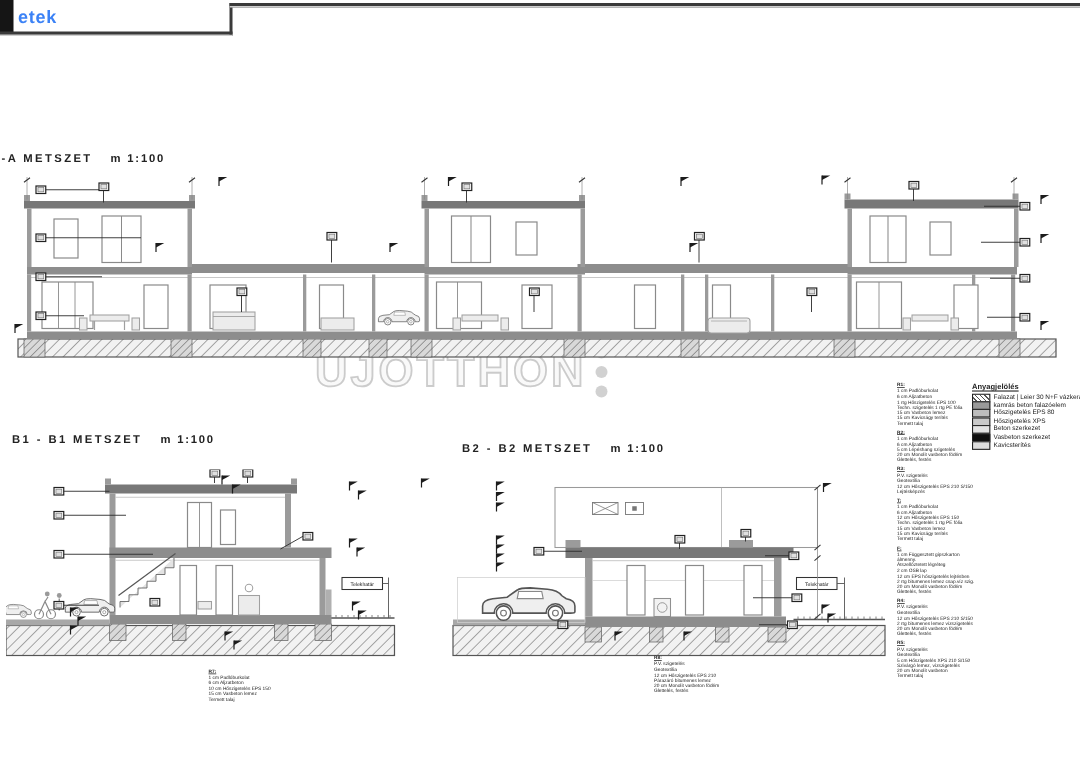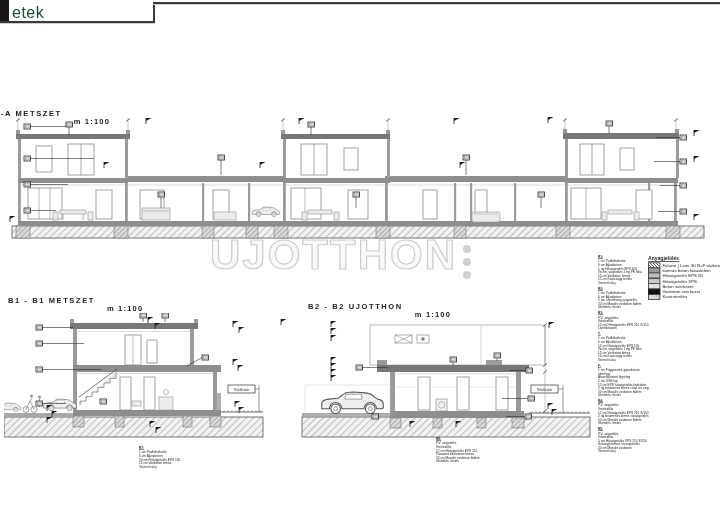--- a/index.html
+++ b/index.html
@@ -6,30 +6,30 @@
   body{
     position:relative;width:720px;height:510px;background:#fff;overflow:hidden;
     font-family:"Liberation Sans",sans-serif;color:#1f1f1f;
   }
   .abs{position:absolute;}
   
   .corner-black{left:0;top:0;width:9px;height:23px;background:#151515;}
   .tab-rule{left:0;top:21px;width:155px;height:2px;background:#3a3a3a;border-bottom:1px solid #cfcfcf;}
   .tab-step{left:153px;top:2px;width:2px;height:21px;background:#3a3a3a;}
   .top-rule{left:153px;top:2px;width:567px;height:2px;background:#3a3a3a;border-bottom:1px solid #cfcfcf;}
-  .tab-label{left:12px;top:4px;font-size:16px;font-weight:normal;letter-spacing:.5px;color:#14532d;}
+  .tab-label{left:12px;top:4px;font-size:12px;font-weight:bold;letter-spacing:.5px;color:#3b82f6;}
   
   .sec-title{display:flex;gap:12px;align-items:center;font-weight:bold;font-size:7.5px;letter-spacing:1.6px;color:#222;white-space:nowrap;}
-  .sec-title .scale{letter-spacing:1.2px;margin-top:16px;}
+  .sec-title .scale{letter-spacing:1.2px;}
   .t-aa{left:1px;top:101px;}
   .t-b1{left:8px;top:288px;}
   .t-b2{left:308px;top:294px;}
   
-  .watermark{left:210px;top:231px;display:flex;align-items:flex-end;gap:6px;
-    font-size:42px;font-weight:bold;letter-spacing:2px;
+  .watermark{left:210px;top:231px;display:flex;align-items:flex-start;gap:6px;
+    font-size:30px;font-weight:bold;letter-spacing:2px;
     color:rgba(238,238,238,.35);-webkit-text-stroke:1.2px rgba(172,172,172,.6);}
   .wm-dots{display:flex;flex-direction:column;gap:5px;}
   .wm-dots i{width:8px;height:8px;border-radius:50%;background:rgba(172,172,172,.55);-webkit-text-stroke:0;}
   
   .tiny{transform:scale(.5);transform-origin:0 0;width:200%;font-size:6.4px;line-height:1.12;color:#222;}
   .note-group{margin-bottom:5px;}
   .note-head{font-weight:bold;text-decoration:underline;margin-bottom:1px;}
   .notes-col{left:598px;top:255px;width:52px;}
   .notes-b1{left:139px;top:446px;width:60px;}
   .notes-b2{left:436px;top:437px;width:62px;}
@@ -357,21 +357,21 @@
       <use href="#flg" x="235" y="94"></use>
     <use href="#flg" x="43" y="92"></use>
       <use href="#flg" x="48" y="98"></use>
       <use href="#flg" x="43" y="104"></use>
     <use href="#flg" x="146" y="108"></use>
       <use href="#flg" x="152" y="114"></use>
   </g>
 </svg>
 
 <div class="abs sec-title t-b2">
-  <span>B2 - B2 UJOTTHON</span>
+  <span>B2 - B2 METSZET</span>
   <span class="scale">m 1:100</span>
 </div>
 
 <svg class="abs" style="left:300px;top:313px;" width="300" height="136" viewBox="0 0 300 136">
   <g>
     <rect x="70" y="12" width="175" height="40" fill="none" stroke="#9a9a9a" stroke-width="0.7"></rect>
     <line x1="181" y1="12" x2="181" y2="52" stroke="#aaa" stroke-width="0.5"></line>
     <rect x="95" y="22" width="17" height="8" fill="#fff" stroke="#777" stroke-width="0.6"></rect>
     <line x1="95" y1="22" x2="112" y2="30" stroke="#777" stroke-width="0.5"></line>
       <line x1="95" y1="30" x2="112" y2="22" stroke="#777" stroke-width="0.5"></line>

